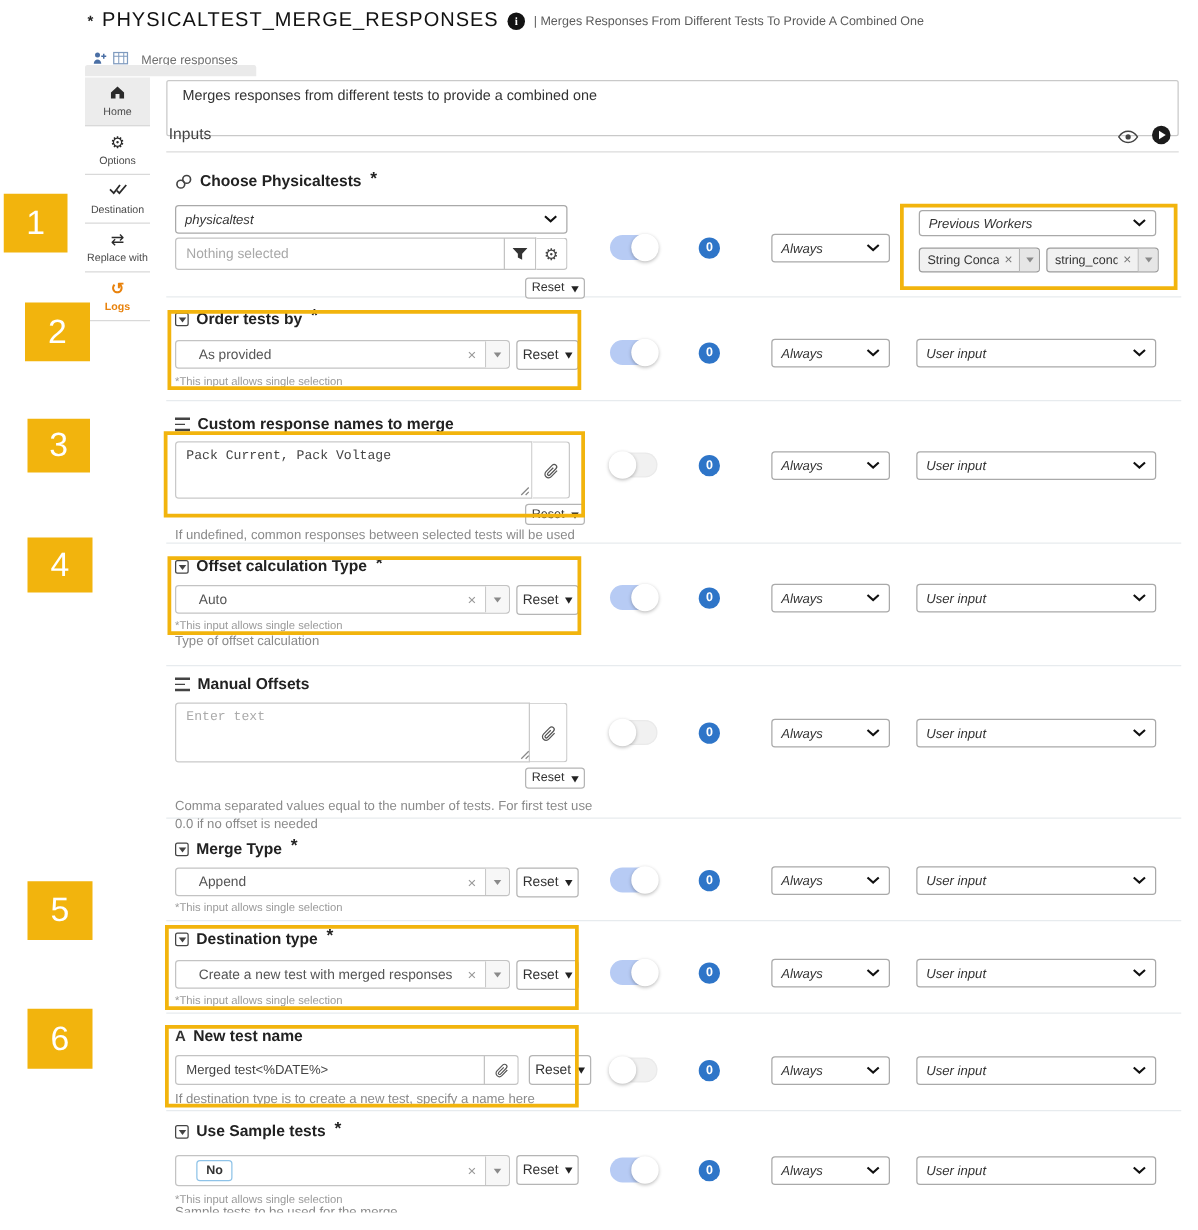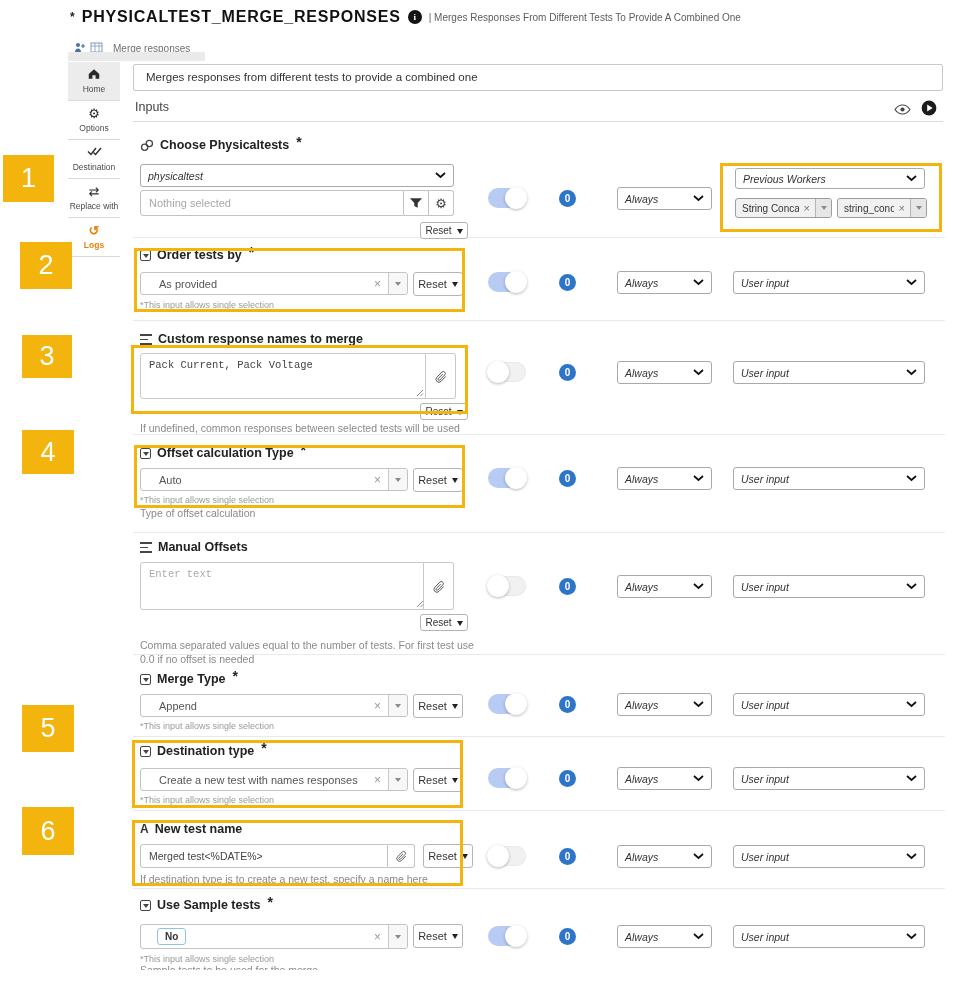--- a/index.html
+++ b/index.html
@@ -3,38 +3,38 @@
 <meta charset="utf-8">
 <style>
   * { box-sizing: border-box; margin: 0; padding: 0; }
   html,body { width: 958px; height: 984px; background:#fff; overflow:hidden;
     font-family:"Liberation Sans", sans-serif; }
   #stage { position:relative; width:958px; height:984px; background:#fff; }
 
   
   .titlebar { position:absolute; left:70px; top:8px; display:flex; align-items:center; gap:7px; white-space:nowrap; }
   .star { font-size:12px; font-weight:bold; color:#222; }
-  .apptitle { font-size:16px; font-weight:bold; color:#111; letter-spacing:.8px; }
+  .apptitle { font-size:16px; font-weight:normal; color:#111; letter-spacing:.8px; }
   .infoicon { width:14px; height:14px; border-radius:50%; background:#131313; color:#fff;
     font-size:9px; font-weight:bold; display:flex; align-items:center; justify-content:center; font-family:"Liberation Serif",serif; }
   .subtitle { font-size:10px; color:#5c5c5c; }
   .tabrow { position:absolute; left:74px; top:39px; display:flex; align-items:center; gap:4px; }
   .tablabel { font-size:10px; color:#6f6f6f; margin-left:6px; }
   .tabstrip { position:absolute; left:68px; top:52px; width:137px; height:9px; background:#eaeaea; border-radius:2px 2px 0 0; }
 
   
   .sidebar { position:absolute; left:68px; top:62px; width:52px; }
   .sbitem { width:52px; text-align:center; padding:5px 1px 6px; border-bottom:1px solid #d9d9d9; cursor:pointer; }
   .sbitem:first-child { background:#ececec; }
   .sbicon { display:block; height:16px; line-height:16px; font-size:13px; color:#2b2b2b; }
   .sblabel { display:block; font-size:8.5px; color:#4a4a4a; margin-top:1px; }
   .sbitem.logs .sbicon, .sbitem.logs .sblabel { color:#e8820c; font-weight:bold; }
 
   
-  .descbox { position:absolute; left:133px; top:64px; width:810px; height:27px;
+  .descbox { position:absolute; left:133px; top:64px; width:810px; height:45px;
     border:1px solid #c9c9c9; border-radius:2px; font-size:11.5px; color:#333;
     line-height:25px; padding-left:12px; }
   .inputshdr { position:absolute; left:133px; top:95px; width:810px; height:27px; border-bottom:1px solid #dcdcdc; }
   .inputslabel { position:absolute; left:2px; top:5px; font-size:12.5px; color:#444; }
   .hdricons { position:absolute; right:6px; top:5px; display:flex; gap:10px; align-items:center; }
   .sep { position:absolute; left:133px; width:812px; height:0; border-top:1px solid #e7ebee; }
 
   
   .row { position:absolute; left:140px; width:805px; }
   .rowhdr { position:absolute; left:0; top:0; display:flex; align-items:flex-start; gap:6px;
@@ -458,21 +458,21 @@
     </div>
   </div>
 
   <div class="row" style="top:744px">
     <div class="rowhdr">
       <span class="ic-select"></span>
       <span>Destination type</span>
       <span class="req">*</span>
     </div>
     <div class="combo" style="left:0;top:24px;width:268px">
-      <span class="val">Create a new test with names responses</span>
+      <span class="val">Create a new test with merged responses</span>
       <span class="clr">×</span>
       <span class="dd"></span>
     </div>
     <div class="resetbtn" style="left:273px;top:24px;width:50px">
       <span>Reset</span>
         <span class="caret"></span>
     </div>
     <div class="note" style="left:0;top:51px">*This input allows single selection</div>
     <div class="toggle on" style="left:348px;top:24px">
         <span class="knob"></span>

